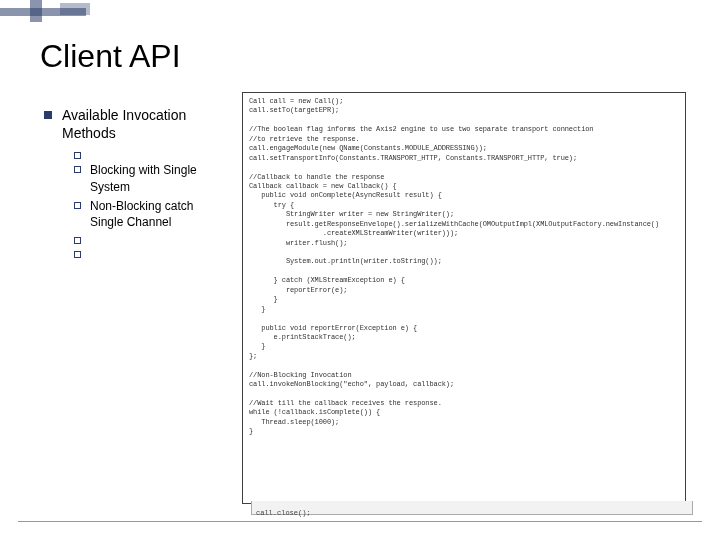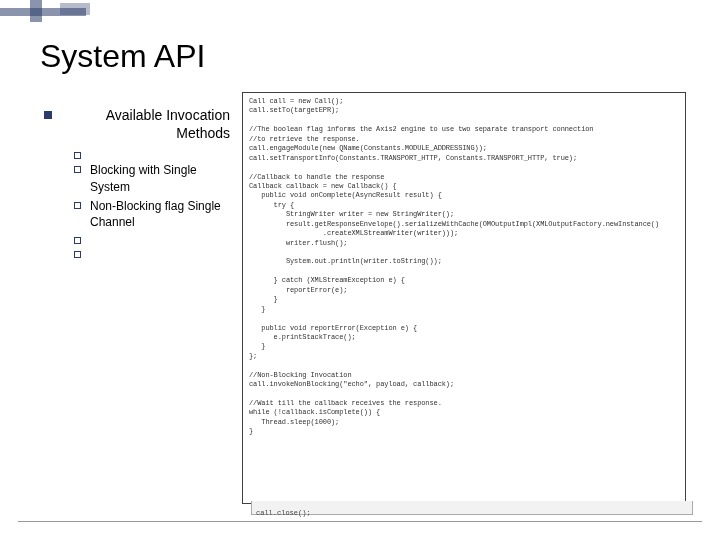--- a/index.html
+++ b/index.html
@@ -4,21 +4,21 @@
 <style>
   * { margin: 0; padding: 0; box-sizing: border-box; }
   html, body { width: 720px; height: 540px; background: #fff; font-family: Arial, Helvetica, sans-serif; overflow: hidden; }
   .slide { position: relative; width: 720px; height: 540px; }
   .corner-deco { position: absolute; top: 0; left: 0; width: 120px; height: 26px; }
   .corner-deco .bar1 { position: absolute; top: 8px; left: 0; width: 86px; height: 8px; background: #2b3c6a; opacity: 0.55; }
   .corner-deco .bar2 { position: absolute; top: 0; left: 30px; width: 12px; height: 22px; background: #2b3c6a; opacity: 0.55; }
   .corner-deco .bar3 { position: absolute; top: 3px; left: 60px; width: 30px; height: 12px; background: #2b3c6a; opacity: 0.35; }
   .slide-title { position: absolute; top: 38px; left: 40px; font-size: 32px; font-weight: 400; color: #000; }
   .content { position: absolute; top: 106px; left: 44px; width: 186px; }
-  .heading-row { display: flex; align-items: flex-start; text-align: right; }
+  .heading-row { display: flex; align-items: flex-start; }
   .square-bullet { width: 8px; height: 8px; background: #2b3c6a; margin-top: 5px; margin-right: 10px; flex-shrink: 0; }
   .heading-text { font-size: 14px; line-height: 1.3; color: #000; }
   .sublist { margin-top: 6px; padding-left: 30px; }
   .sub-item { display: flex; align-items: flex-start; margin-bottom: 3px; }
   .open-square { width: 7px; height: 7px; border: 1px solid #2b3c6a; margin-top: 4px; margin-right: 9px; flex-shrink: 0; }
   .sub-text { font-size: 12px; line-height: 1.35; color: #000; }
   .code-box { position: absolute; top: 92px; left: 242px; width: 444px; height: 412px; border: 1px solid #404040; background: #fff; overflow: hidden; }
   .code-pre { font-family: "Courier New", monospace; font-size: 7px; line-height: 1.35; color: #333; white-space: pre; padding: 4px 6px; letter-spacing: -0.1px; }
   .footer-rule { position: absolute; left: 18px; right: 18px; bottom: 18px; height: 1px; background: #555; opacity: 0.6; }
   .code-caption-bar { position: absolute; left: 243px; bottom: 25px; width: 442px; height: 14px; border: 1px solid #aaa; border-top: none; background: #f2f2f2; margin-left: 8px; }
@@ -28,38 +28,38 @@
 <body>
 
 <div class="slide">
 
   <div class="corner-deco">
     <div class="bar1"></div>
     <div class="bar2"></div>
     <div class="bar3"></div>
   </div>
 
-  <h1 class="slide-title">System API</h1>
+  <h1 class="slide-title">Client API</h1>
 
   <div class="content">
     <div class="heading-row">
       <div class="square-bullet"></div>
       <div class="heading-text">Available Invocation Methods</div>
     </div>
     <div class="sublist">
       <div class="sub-item">
         <div class="open-square"></div>
       </div>
       <div class="sub-item">
         <div class="open-square"></div>
         <div class="sub-text">Blocking with Single System</div>
       </div>
       <div class="sub-item">
         <div class="open-square"></div>
-        <div class="sub-text">Non-Blocking flag Single Channel</div>
+        <div class="sub-text">Non-Blocking catch Single Channel</div>
       </div>
       <div class="sub-item">
         <div class="open-square"></div>
       </div>
       <div class="sub-item">
         <div class="open-square"></div>
       </div>
     </div>
   </div>
 

